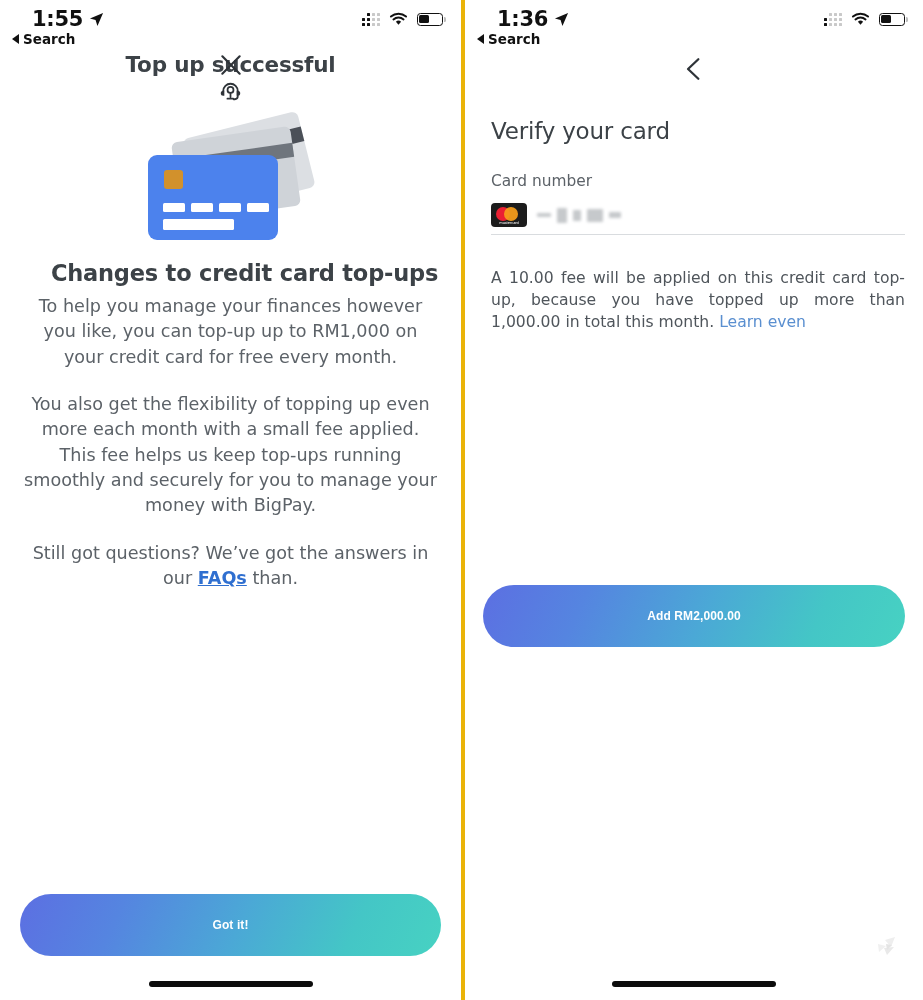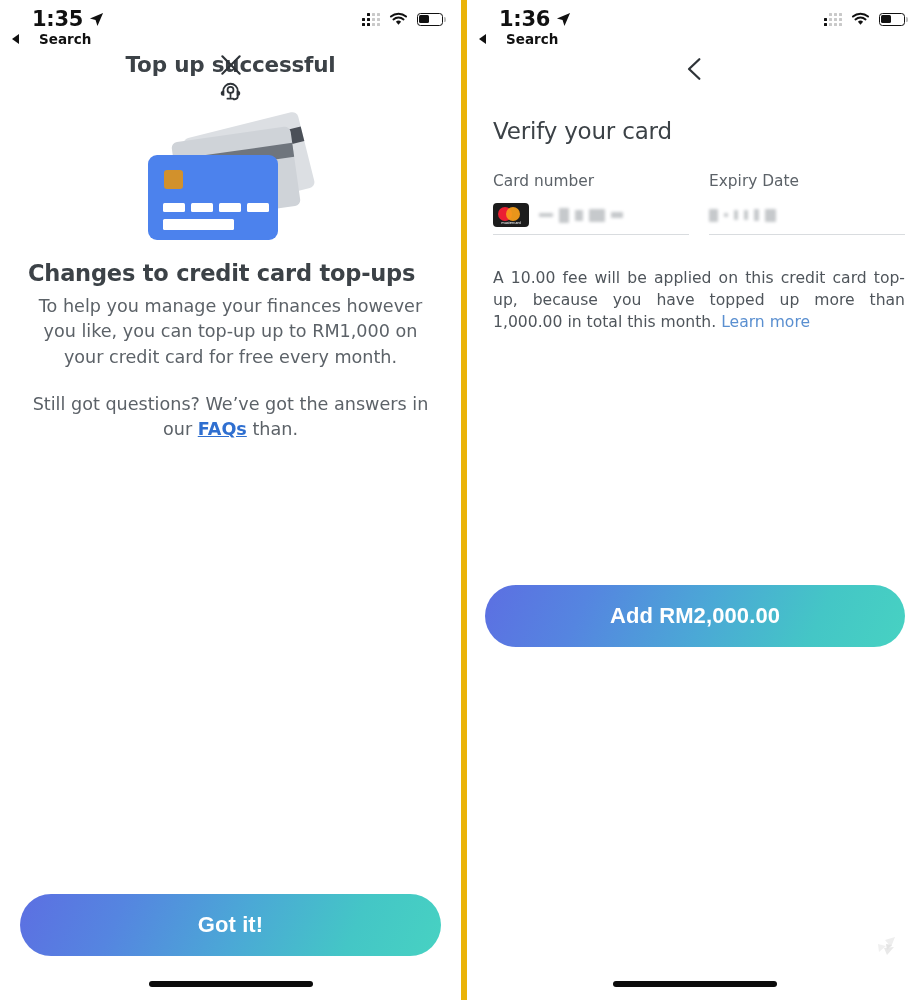--- a/index.html
+++ b/index.html
@@ -18,21 +18,21 @@
     height: 1000px;
   }
 
   .screen {
     position: relative;
     height: 1000px;
     background: #ffffff;
     overflow: hidden;
   }
   .screen-left  { width: 461px; }
-  .screen-right { width: 462px; border-left: 6px solid #eab308; }
+  .screen-right { width: 462px; border-left: 4px solid #eab308; }
 
   
   .statusbar {
     position: relative;
     height: 52px;
     padding: 6px 18px 0 18px;
   }
   .sb-time-wrap {
     position: absolute;
     left: 32px;
@@ -47,21 +47,21 @@
     color: #111;
     letter-spacing: -0.3px;
   }
   .loc-arrow { display: block; }
   .sb-search {
     position: absolute;
     left: 12px;
     top: 31px;
     display: flex;
     align-items: center;
-    gap: 20px;
+    gap: 4px;
     font-size: 13.5px;
     font-weight: bold;
     color: #111;
   }
   .sb-back-tri {
     width: 0; height: 0;
     border-top: 5px solid transparent;
     border-bottom: 5px solid transparent;
     border-right: 7px solid #111;
   }
@@ -191,21 +191,21 @@
   .cc-name {
     position: absolute;
     left: 15px; top: 64px;
     width: 71px; height: 11px;
     background: #fff;
     border-radius: 1.5px;
   }
 
   .lead-heading {
     margin-top: 18px;
-    text-align: left;
+    text-align: center;
     font-size: 22.5px;
     font-weight: bold;
     color: #3c4247;
     letter-spacing: -0.2px;
     padding-left: 28px;
   }
   .body-copy {
     margin: 8px auto 0 auto;
     width: 414px;
     text-align: center;
@@ -221,21 +221,21 @@
     text-decoration: underline;
   }
 
   
   .cta {
     position: absolute;
     height: 62px;
     border: none;
     border-radius: 34px;
     color: #ffffff;
-    font-size: 22px;
+    font-size: 12px;
     font-weight: bold;
     letter-spacing: 0.1px;
     cursor: pointer;
     background: linear-gradient(115deg,
                 #5c6fe2 0%,
                 #5585e0 24%,
                 #4ba8d6 52%,
                 #44c6c6 78%,
                 #47d2c2 100%);
     display: flex;
@@ -358,21 +358,21 @@
 </style>
 </head>
 <body>
 
 <div class="screens">
 
   <div class="screen screen-left">
 
     <div class="statusbar">
       <div class="sb-time-wrap">
-        <span class="sb-time">1:35</span>
+        <span class="sb-time">1:55</span>
         <svg class="loc-arrow" width="15" height="15" viewBox="0 0 16 16">
           <path d="M15 1 L1 7 L7 8.6 L9 15 Z" fill="#111"></path>
         </svg>
       </div>
       <div class="sb-search">
         <span class="sb-back-tri"></span>
         <span>Search</span>
       </div>
       <div class="sb-right">
         <div class="cell-dots">
@@ -434,20 +434,21 @@
             <span></span>
             <span></span>
           </span>
         <span class="cc-name"></span>
       </div>
     </div>
 
     <div class="lead-heading">Changes to credit card top-ups</div>
 
     <p class="body-copy">To help you manage your finances however you like, you can top-up up to RM1,000 on your credit card for free every month.</p>
+    <p class="body-copy">You also get the flexibility of topping up even more each month with a small fee applied. This fee helps us keep top-ups running smoothly and securely for you to manage your money with BigPay.</p>
     <p class="body-copy"><span>Still got questions? We’ve got the answers in our </span><span class="link">FAQs</span><span> than.</span></p>
 
     <button class="cta cta-left">Got it!</button>
     <div class="home-indicator"></div>
   </div>
 
   <div class="screen screen-right">
 
     <div class="statusbar">
       <div class="sb-time-wrap">
@@ -510,39 +511,25 @@
             <i class="dash"></i>
               <i class="b1"></i>
               <i class="b2"></i>
               <i class="b3"></i>
               <i class="b4"></i>
           </span>
         </div>
         <div class="field-underline"></div>
       </div>
 
-      <div class="field">
-        <div class="field-label">Expiry Date</div>
-        <div class="field-value">
-          <span class="blurred">
-            <i class="s1"></i>
-              <i class="s2"></i>
-              <i class="s3"></i>
-              <i class="s3"></i>
-              <i class="s4"></i>
-              <i class="s5"></i>
-          </span>
-        </div>
-        <div class="field-underline"></div>
-      </div>
 
     </div>
 
 
-    <p class="fee-note"><span>A 10.00 fee will be applied on this credit card top-up, because you have topped up more than 1,000.00 in total this month. </span><span class="learn">Learn more</span></p>
+    <p class="fee-note"><span>A 10.00 fee will be applied on this credit card top-up, because you have topped up more than 1,000.00 in total this month. </span><span class="learn">Learn even</span></p>
 
     <button class="cta cta-right">Add RM2,000.00</button>
 
     <svg class="watermark" width="44" height="44" viewBox="0 0 44 44">
       <path d="M20 16 L30 13 L26 23 Z" fill="#eeeeee"></path>
       <path d="M19 24 L29 23 L22 31 Z" fill="#e9e9e9"></path>
       <path d="M13 20 L21 22 L14 28 Z" fill="#f0f0f0"></path>
       <path d="M21 20 L27 21 L22 26 Z" fill="#e4e4e4"></path>
     </svg>
 

